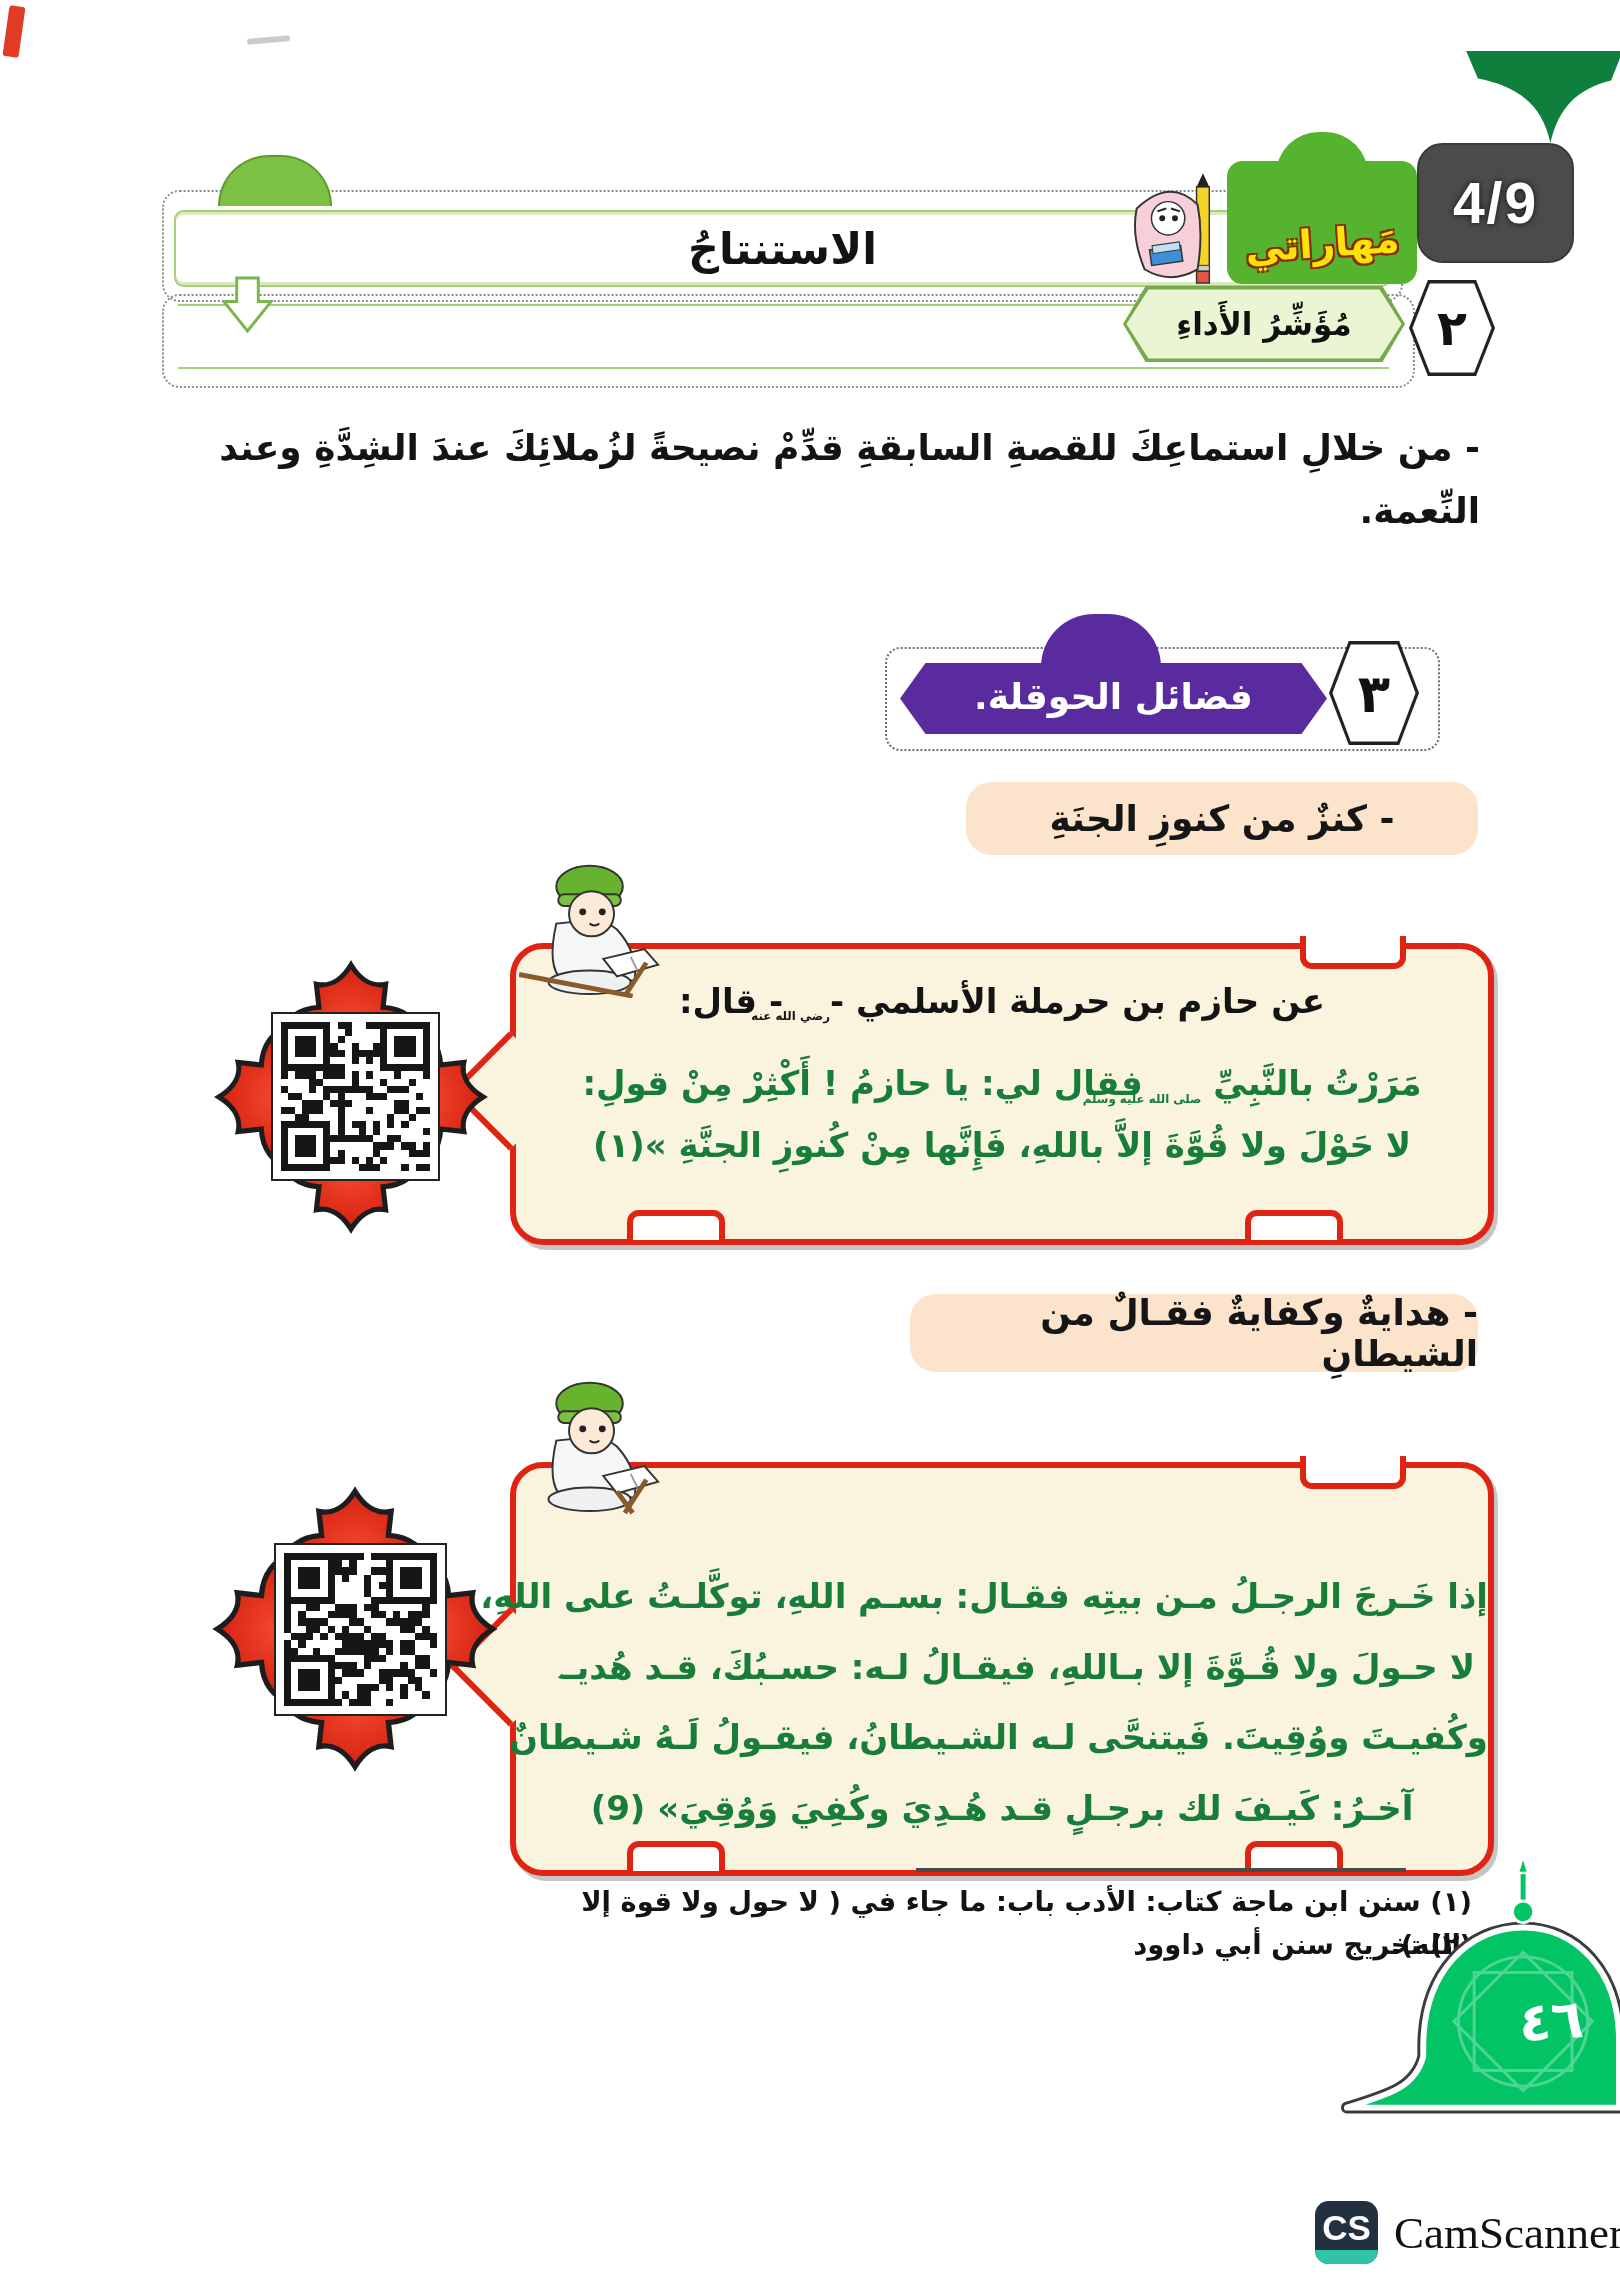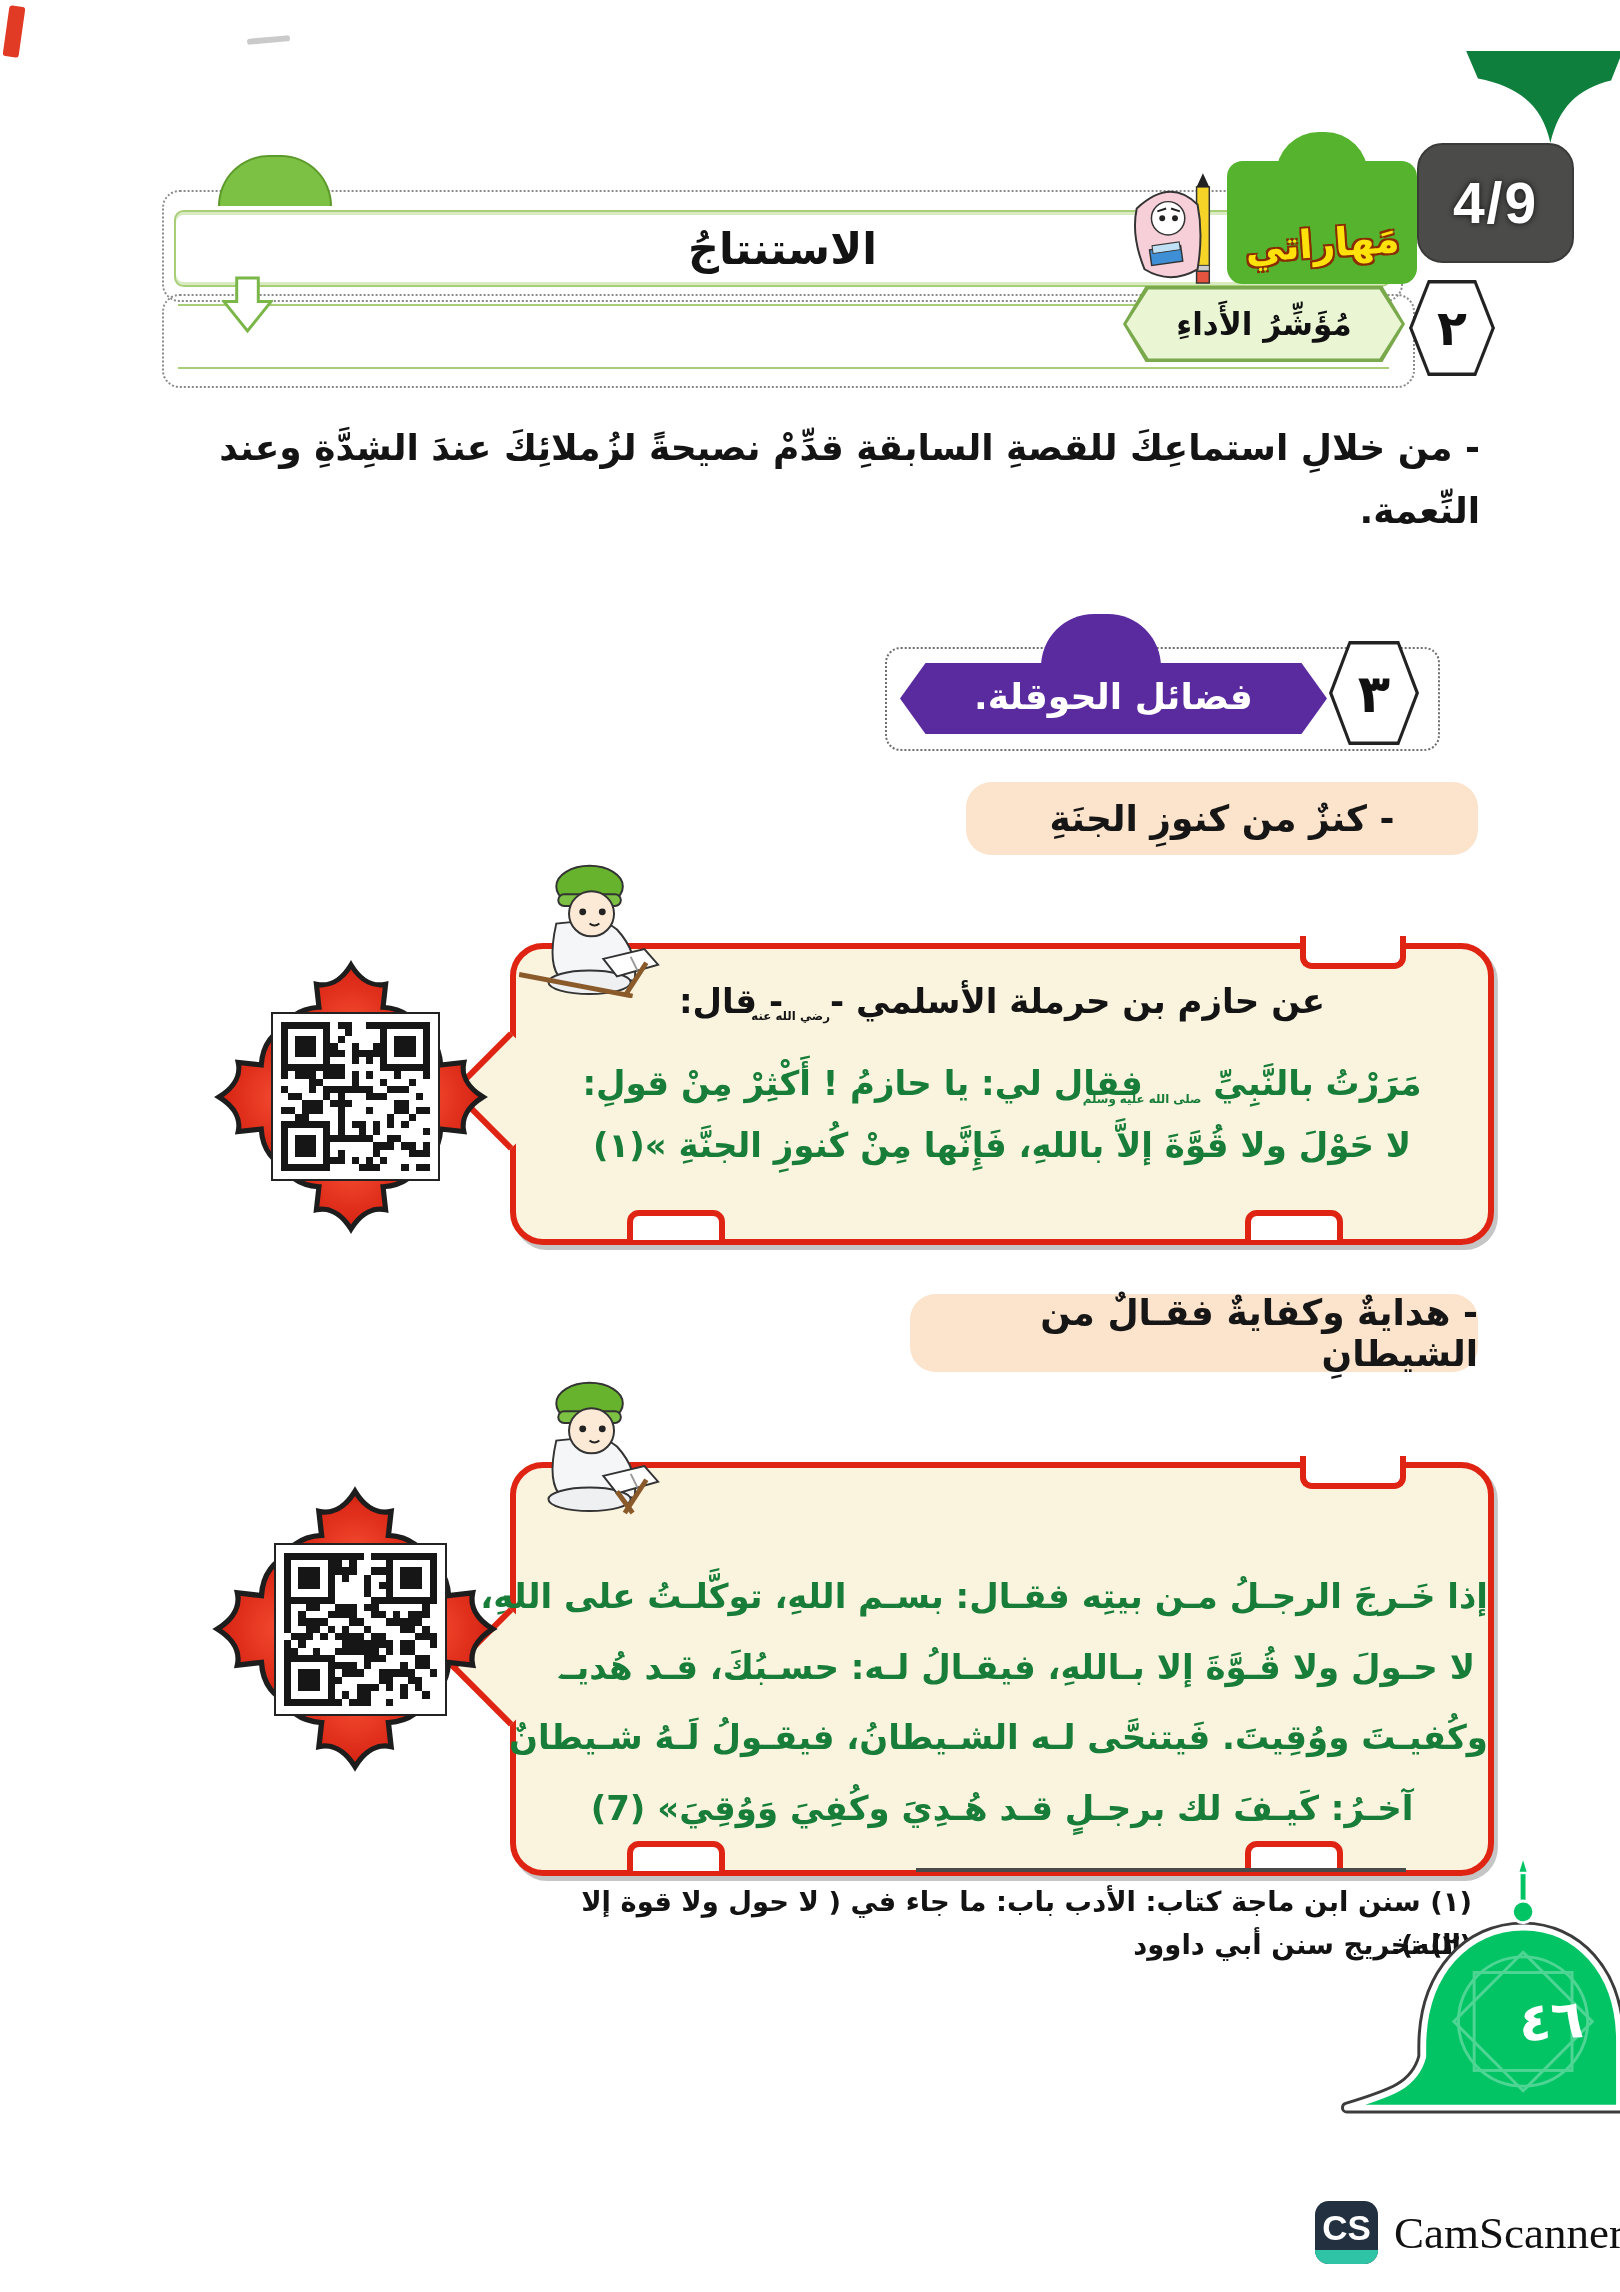--- a/index.html
+++ b/index.html
@@ -664,21 +664,21 @@
       <i style="grid-row:21;grid-column:18;background:#161616"></i>
       <i style="grid-row:21;grid-column:19;"></i>
       <i style="grid-row:21;grid-column:20;background:#161616"></i>
       <i style="grid-row:21;grid-column:21;background:#161616"></i>
     </div>
 
   <div class="abs hbox" id="hbox2">
     <div class="hline green ar" style="top:102px">إذا خَـرجَ الرجـلُ مـن بيتِه فقـال: بسـم اللهِ، توكَّلـتُ على اللهِ،</div>
     <div class="hline green ar" style="top:173px">لا حـولَ ولا قُـوَّةَ إلا بـاللهِ، فيقـالُ لـه: حسـبُكَ، قـد هُديـتَ</div>
     <div class="hline green ar" style="top:243px">وكُفيـتَ ووُقِيتَ. فَيتنحَّى لـه الشـيطانُ، فيقـولُ لَـهُ شـيطانٌ</div>
-    <div class="hline green ar" style="top:314px">آخـرُ: كَيـفَ لك برجـلٍ قـد هُـدِيَ وكُفِيَ وَوُقِيَ» (7)</div>
+    <div class="hline green ar" style="top:314px">آخـرُ: كَيـفَ لك برجـلٍ قـد هُـدِيَ وكُفِيَ وَوُقِيَ» (9)</div>
   </div>
   <div class="abs notch" style="left:1300px;top:1456px"></div>
   <div class="abs bnotch" style="left:627px;top:1841px"></div>
   <div class="abs bnotch" style="left:1245px;top:1841px"></div>
   <div class="abs diamond" style="left:467px;top:1625px"></div>
 
   <svg class="abs" style="left:519px;top:1376px" width="147" height="139" viewBox="0 0 150 142">
     <path d="M38,66 Q28,110 44,124 L118,124 Q122,96 100,72 Q86,60 58,64 Z" fill="#f4f6f8" stroke="#333" stroke-width="2"></path>
     <ellipse cx="72" cy="126" rx="42" ry="12" fill="#eef0f2" stroke="#333" stroke-width="2"></ellipse>
     <ellipse cx="72" cy="28" rx="34" ry="21" fill="#67b32e" stroke="#333" stroke-width="2"></ellipse>

